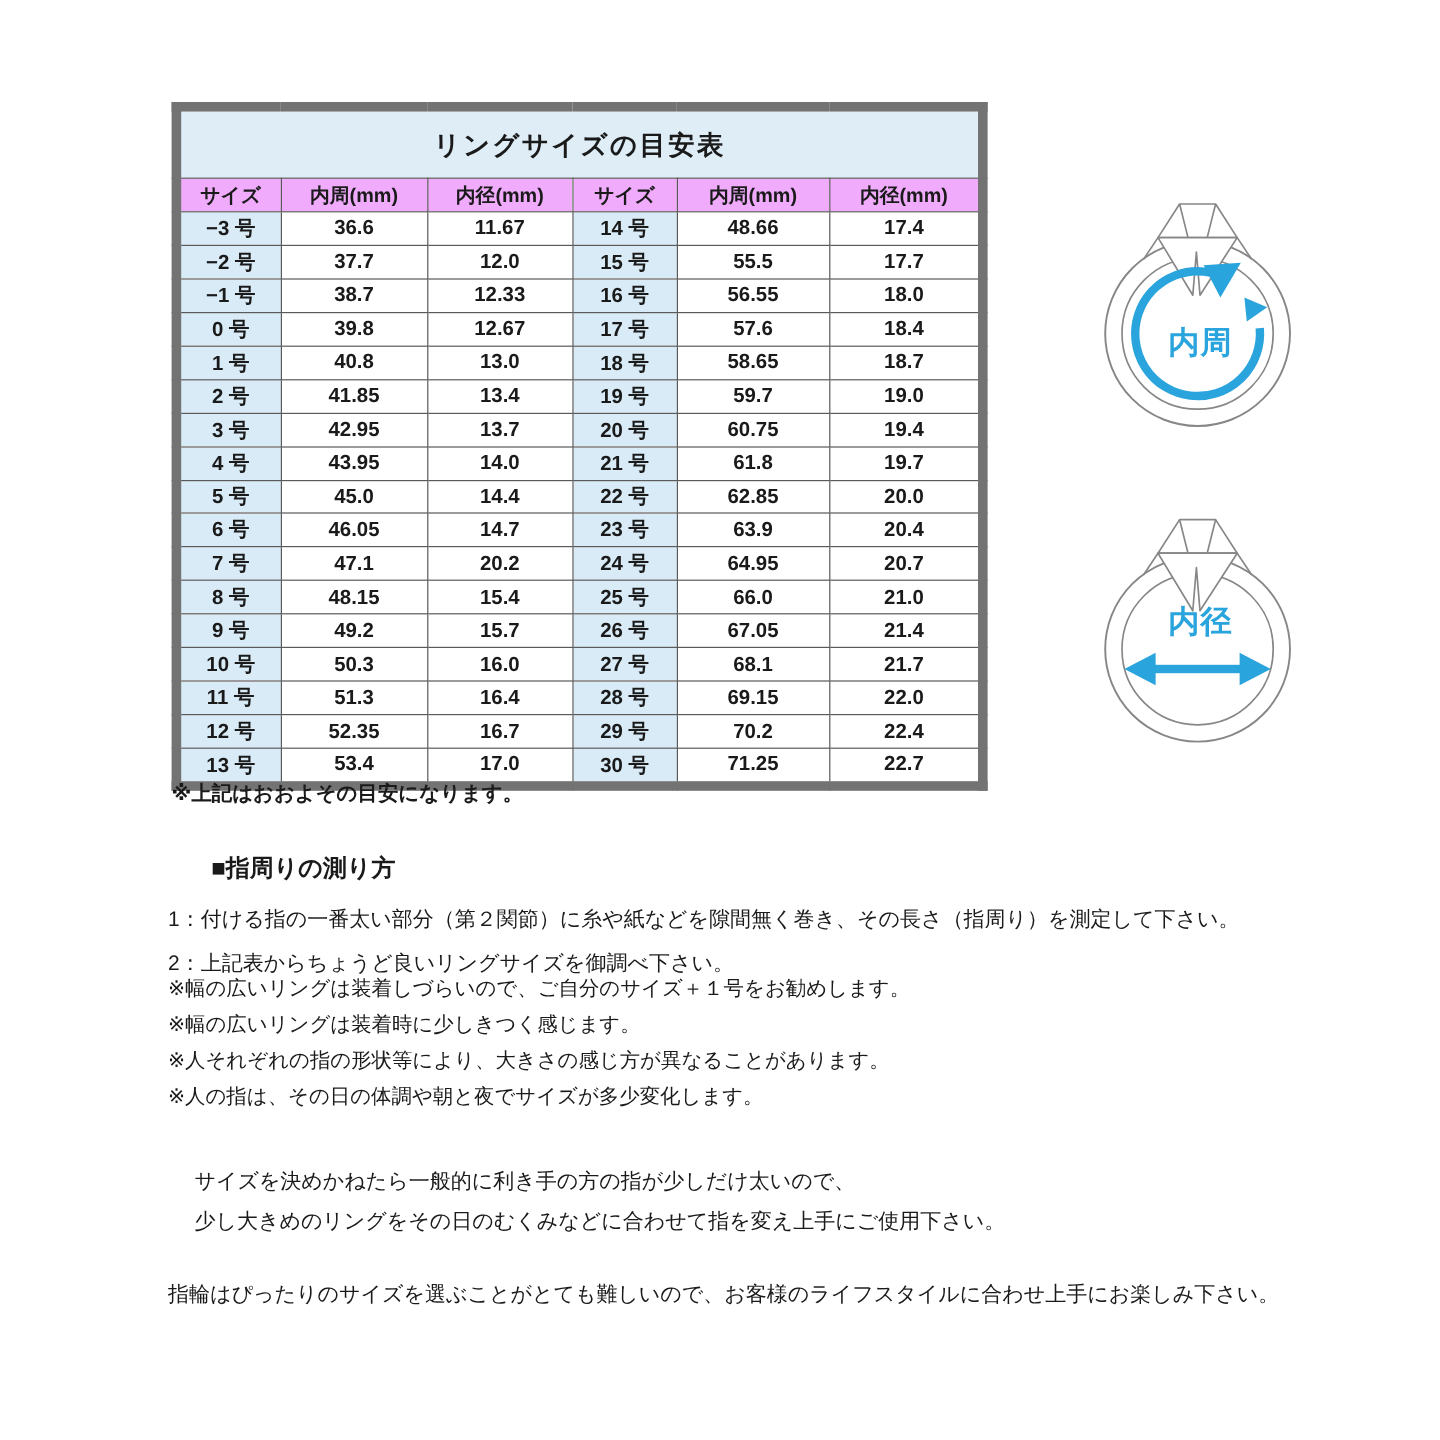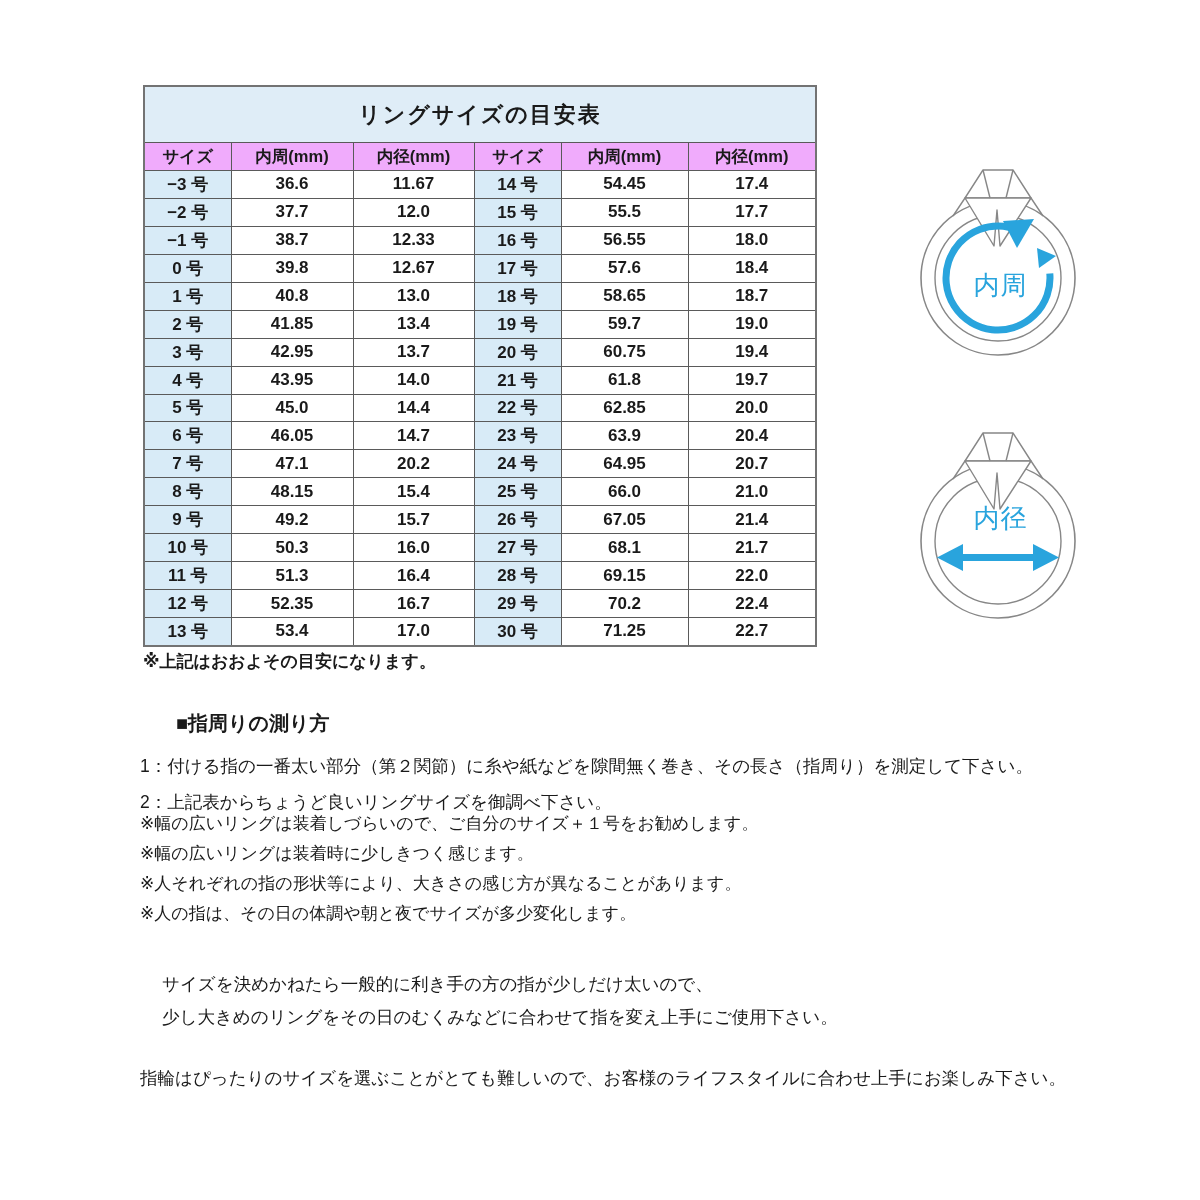--- a/index.html
+++ b/index.html
@@ -7,21 +7,21 @@
     width:1200px;height:1200px;background:#ffffff;
     font-family:"Liberation Sans","DejaVu Sans",sans-serif;
     color:#1a1a1a;
   }
   .canvas{position:relative;width:1200px;height:1200px;background:#fff;overflow:hidden;}
 
   
   .table-wrap{position:absolute;left:143px;top:85px;}
   table.size-table{
     border-collapse:collapse;table-layout:fixed;width:672px;
-    border:2px solid #737373;
+    border:8px solid #737373;
   }
   table.size-table th,table.size-table td{
     border:1px solid #5a5a5a;text-align:center;padding:0;vertical-align:middle;
     overflow:hidden;white-space:nowrap;
   }
   tr.title-row td{
     background:#dfedf7;height:55px;font-size:22px;font-weight:bold;letter-spacing:2px;
   }
   thead th{background:#f0abfc;height:27px;font-size:16.5px;font-weight:bold;}
   tbody td{height:26.95px;font-size:17px;font-weight:600;background:#ffffff;}
@@ -30,21 +30,21 @@
   .table-footnote{
     position:absolute;left:143px;top:650px;width:672px;
     font-size:17px;font-weight:600;
   }
 
   
   .ring-diagram{position:absolute;width:195px;height:215px;}
   .ring-diagram svg{position:absolute;left:0;top:0;}
   .ring-label{
     position:absolute;width:100%;text-align:center;
-    color:#29a4dd;font-weight:normal;font-size:26px;letter-spacing:1px;
+    color:#29a4dd;font-weight:bold;font-size:26px;letter-spacing:1px;
   }
   #ring-top{left:903px;top:150px;}
   #ring-top .ring-label{top:118px;}
   #ring-bottom{left:903px;top:413px;}
   #ring-bottom .ring-label{top:88px;}
 
   
   .measure-heading{
     position:absolute;left:140px;top:710px;font-size:20px;font-weight:bold;margin-left:36px;
   }
@@ -80,21 +80,21 @@
           <th>内周(mm)</th>
           <th>内径(mm)</th>
         </tr>
       </thead>
       <tbody>
           <tr>
             <td class="col-size">−3 号</td>
             <td>36.6</td>
             <td>11.67</td>
             <td class="col-size">14 号</td>
-            <td>54.45</td>
+            <td>48.66</td>
             <td>17.4</td>
           </tr>
           <tr>
             <td class="col-size">−2 号</td>
             <td>37.7</td>
             <td>12.0</td>
             <td class="col-size">15 号</td>
             <td>55.5</td>
             <td>17.7</td>
           </tr>

